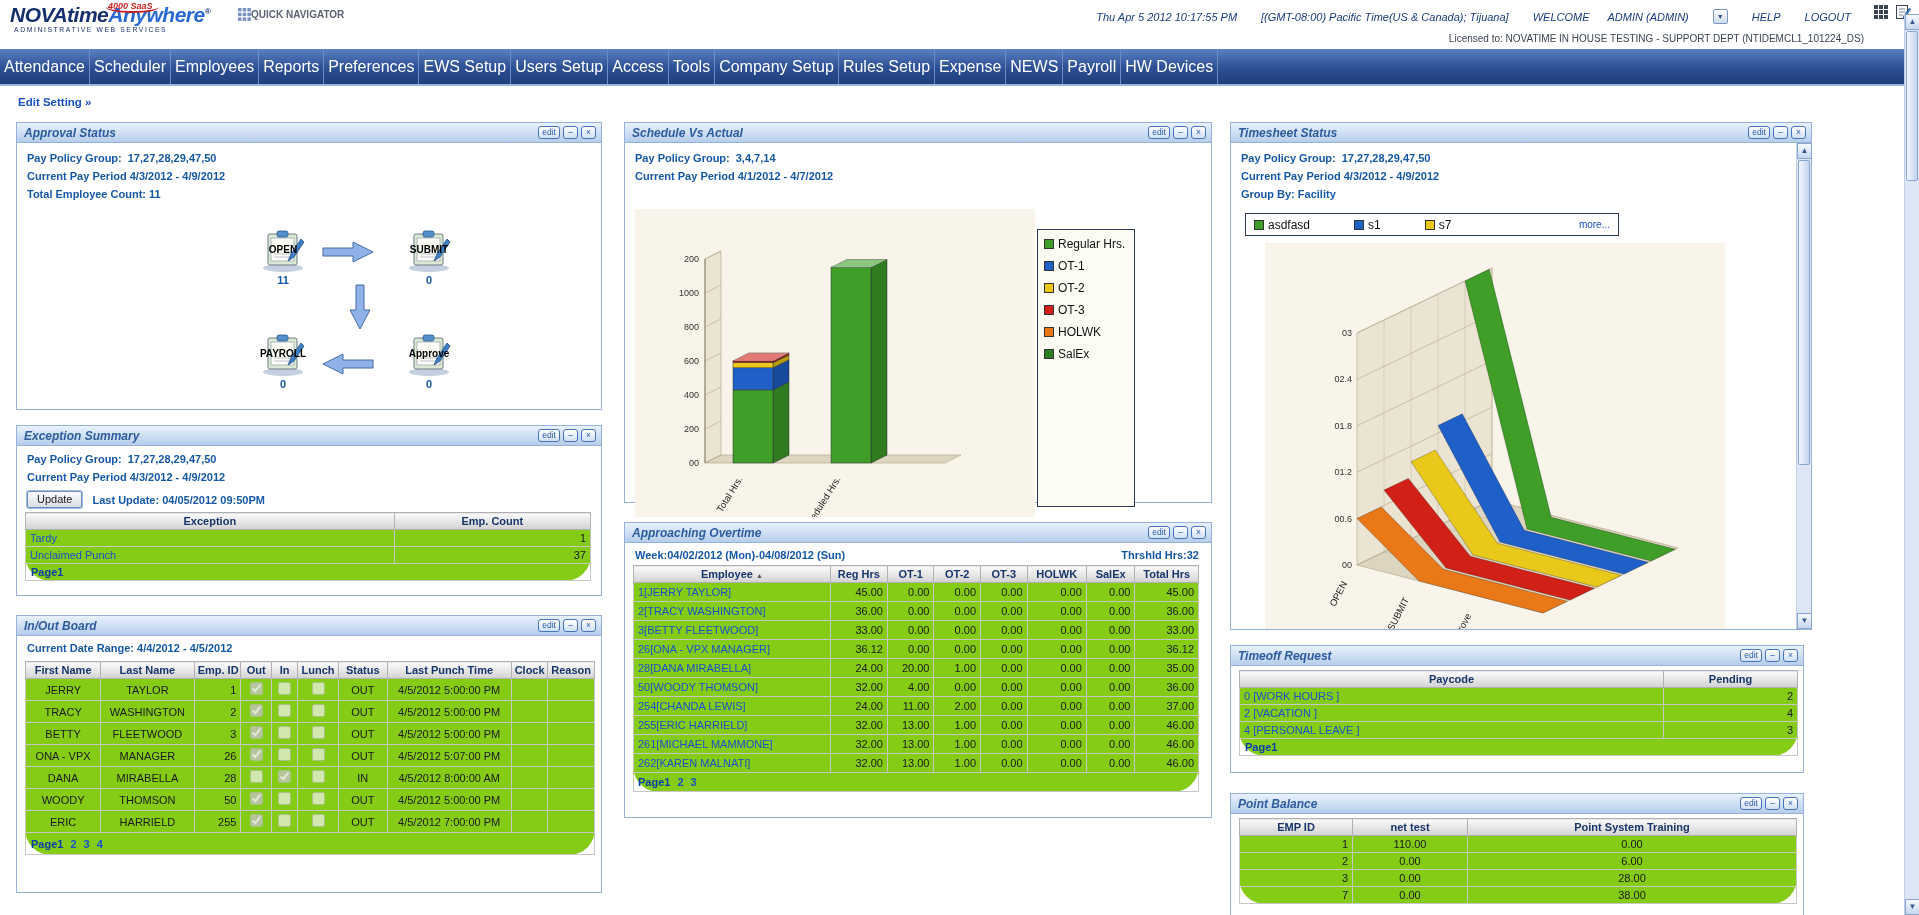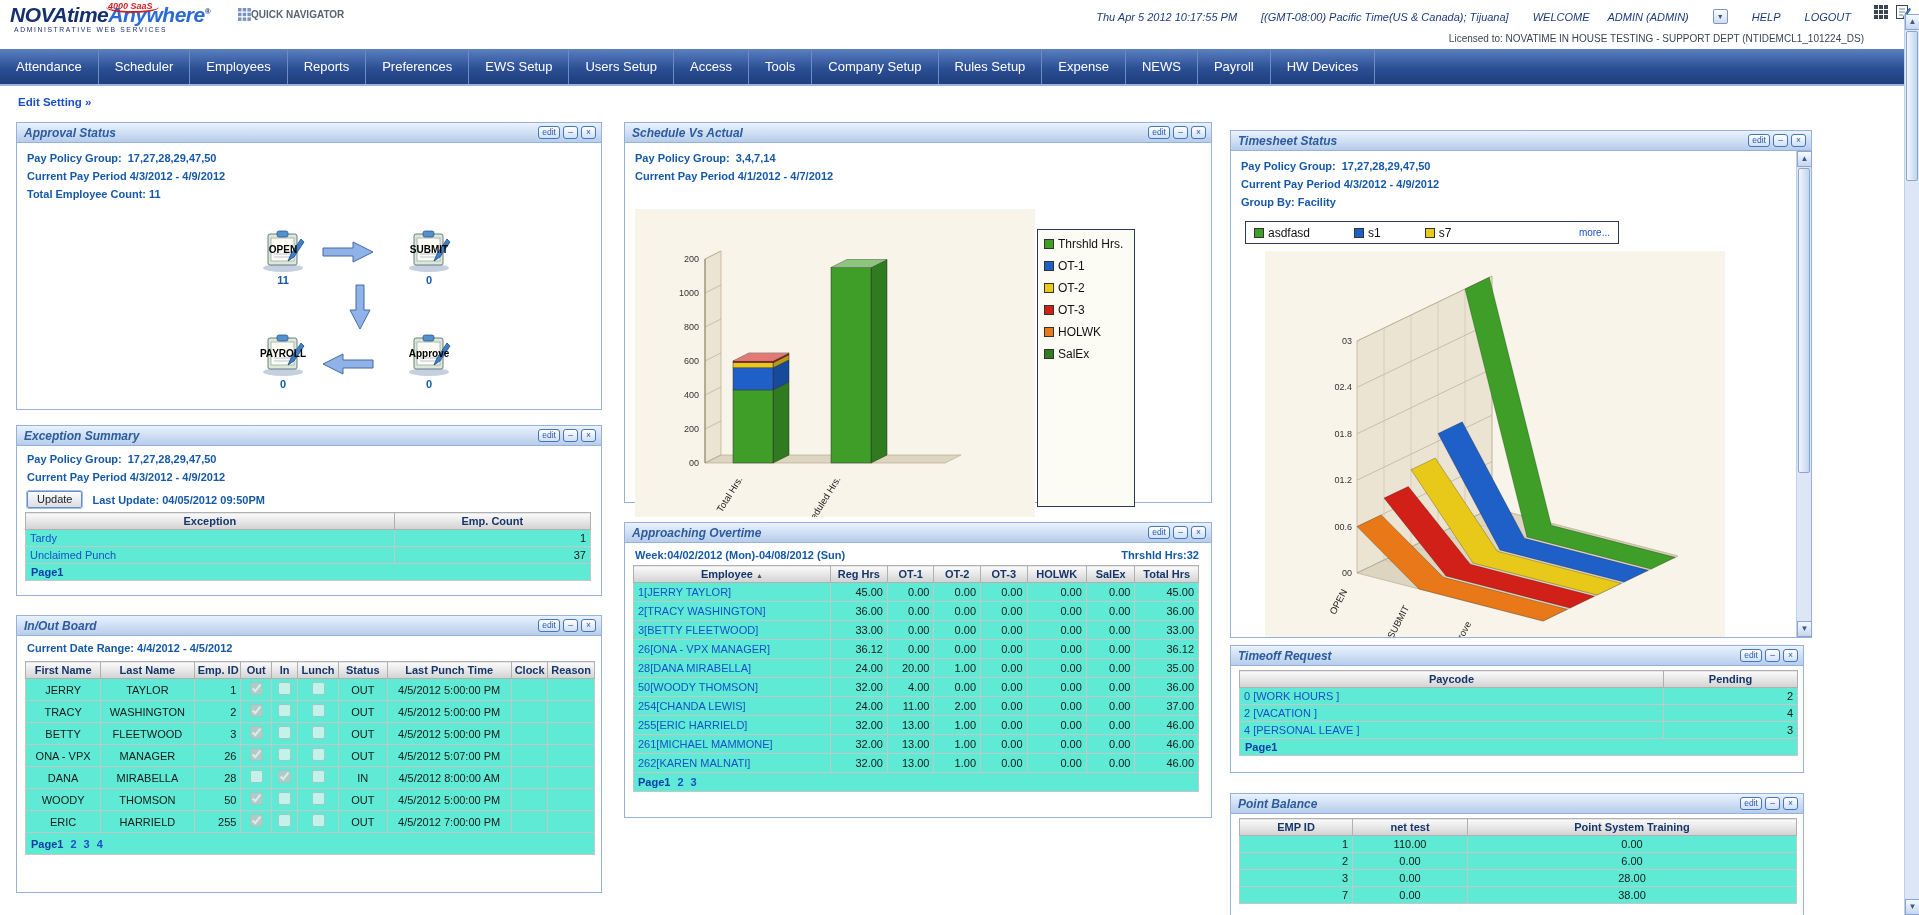--- a/index.html
+++ b/index.html
@@ -17,36 +17,36 @@
   .logo-sub { font-size:6.8px; color:#1a2f6e; letter-spacing:1.6px; margin-top:-1px; padding-left:4px; }
   .qn { position:absolute; left:238px; top:8px; display:flex; align-items:center; color:#5a6370; font-size:10px; font-weight:bold; cursor:pointer; }
   .top-right { position:absolute; right:68px; top:9px; display:flex; align-items:center; gap:24px; font-size:11px; color:#1b3c7e; white-space:nowrap;font-style:italic; }
   .top-right .lnk { cursor:pointer; }
   .dd-btn { width:15px; height:15px; border:1px solid #7a96c0; background:linear-gradient(#fdfdfd,#cfdcef); font-size:7px; color:#33557f; text-align:center; line-height:13px; cursor:pointer; border-radius:2px; }
   .corner-icons { position:absolute; right:8px; top:4px; display:flex; gap:6px; }
   .licensed { position:absolute; right:55px; top:33px; font-size:10px; color:#3a4452; }
 
   
   .nav { position:absolute; top:49px; left:0; right:0; height:37px; background:linear-gradient(#5b80c0,#2c4f95 55%,#1e3d7a); display:flex; border-bottom:2px solid #9ab4dd; }
-  .nav-item { color:#fff; font-size:13px; line-height:35px; padding:0 16px; border-right:1px solid #6f8cc2; cursor:pointer; }
+  .nav-item { color:#fff; font-size:16px; line-height:35px; padding:0 4px; border-right:1px solid #6f8cc2; cursor:pointer; }
 
   .edit-setting { position:absolute; left:18px; top:96px; color:#1a50c8; font-weight:bold; font-size:11.5px; cursor:pointer; }
 
   
   .panel { position:absolute; background:#fff; border:1px solid #96b2d8; }
   .phead { height:20px; background:linear-gradient(#e9f2fd,#b6cdeb); border-bottom:1px solid #96b2d8; display:flex; align-items:center; padding:0 5px 0 7px; }
   .ptitle { flex:1; color:#2d5b9e; font-weight:bold; font-size:12px;font-style:italic; }
   .pbtn { height:13px; min-width:15px; border:1px solid #4a74b8; border-radius:3px; background:linear-gradient(#ffffff,#cfe0f6); color:#2a5aa8; font-size:8.5px; line-height:11px; text-align:center; padding:0 3px; margin-left:3px; cursor:pointer; }
   .pbody { position:relative; width:100%; height:calc(100% - 20px); }
   .info { padding:6px 10px 0; }
   .info div { color:#1558a8; font-weight:bold; font-size:11px; line-height:18px; white-space:nowrap; }
   .info .gap { display:inline-block; width:6px; }
 
   
-  table { border-collapse:collapse; table-layout:fixed; font-size:11px; background:#5eead4; margin:4px 8px 0; }
+  table { border-collapse:collapse; table-layout:fixed; font-size:11px; background:#84cc16; margin:4px 8px 0;border-radius:26px; }
   th { background:linear-gradient(#fbfbfb,#d2d2d2); color:#17356b; font-weight:bold; border:1px solid #b0b0b0; padding:2px 3px; text-align:center; white-space:nowrap; overflow:hidden; }
   td { border:1px solid #c6c6c6; padding:2px 4px; color:#1a1a1a; white-space:nowrap; overflow:hidden; }
   td.num { text-align:right; }
   td.ctr { text-align:center; }
   td.left { text-align:left; }
   td.link { color:#1a50c8; cursor:pointer; }
   td.pager { text-align:left; padding:2px 5px; }
   .pg-first { color:#0b3ea8; font-weight:bold; }
   .pg-num { color:#1a50c8; font-weight:bold; margin-left:7px; cursor:pointer; }
   .sort { font-size:7px; color:#555; margin-left:3px; }
@@ -481,21 +481,21 @@
         <polygon points="236.0,258.0 236.0,62.5 252.0,54.5 252.0,250.0" fill="#3e9e28" stroke="#333" stroke-width="0.5"></polygon>
         <polygon points="236.0,258.0 236.0,62.5 252.0,54.5 252.0,250.0" fill="rgba(0,0,0,0.22)"></polygon>
         <rect x="196" y="62.5" width="40" height="195.5" fill="#3e9e28" stroke="#333" stroke-width="0.5"></rect>
         <polygon points="196.0,62.5 212.0,54.5 252.0,54.5 236.0,62.5" fill="#3e9e28" stroke="#333" stroke-width="0.5"></polygon>
         <polygon points="196.0,62.5 212.0,54.5 252.0,54.5 236.0,62.5" fill="rgba(255,255,255,0.4)"></polygon>
         <text x="206" y="274" class="xlab" text-anchor="end" transform="rotate(-58 206 274)">Scheduled Hrs.</text>
       </svg>
     <div class="sch-legend" id="schedule-legend">
         <div class="leg-item">
           <span class="sw" style="background: rgb(62, 158, 40);"></span>
-          <span>Thrshld Hrs.</span>
+          <span>Regular Hrs.</span>
         </div>
         <div class="leg-item">
           <span class="sw" style="background: rgb(31, 95, 200);"></span>
           <span>OT-1</span>
         </div>
         <div class="leg-item">
           <span class="sw" style="background: rgb(232, 200, 24);"></span>
           <span>OT-2</span>
         </div>
         <div class="leg-item">
@@ -653,21 +653,21 @@
         </tbody>
         <tfoot>
           <tr>
             <td colspan="8" class="pager"><span class="pg-first">Page1</span><span class="pg-num">2</span><span class="pg-num">3</span></td>
           </tr>
         </tfoot>
       </table>
   </div>
 </div>
 
-<div class="panel" style="left:1230px;top:130px;width:582px;height:508px">
+<div class="panel" style="left:1230px;top:122px;width:582px;height:508px">
   <div class="phead">
     <span class="ptitle">Timesheet Status</span>
     <span class="pbtn">edit</span>
     <span class="pbtn">–</span>
     <span class="pbtn">×</span>
   </div>
   <div class="pbody">
     <div class="info">
       <div><span>Pay Policy Group:</span><span class="gap"></span><span>17,27,28,29,47,50</span></div>
       <div><span>Current Pay Period</span> <span>4/3/2012 - 4/9/2012</span></div>

